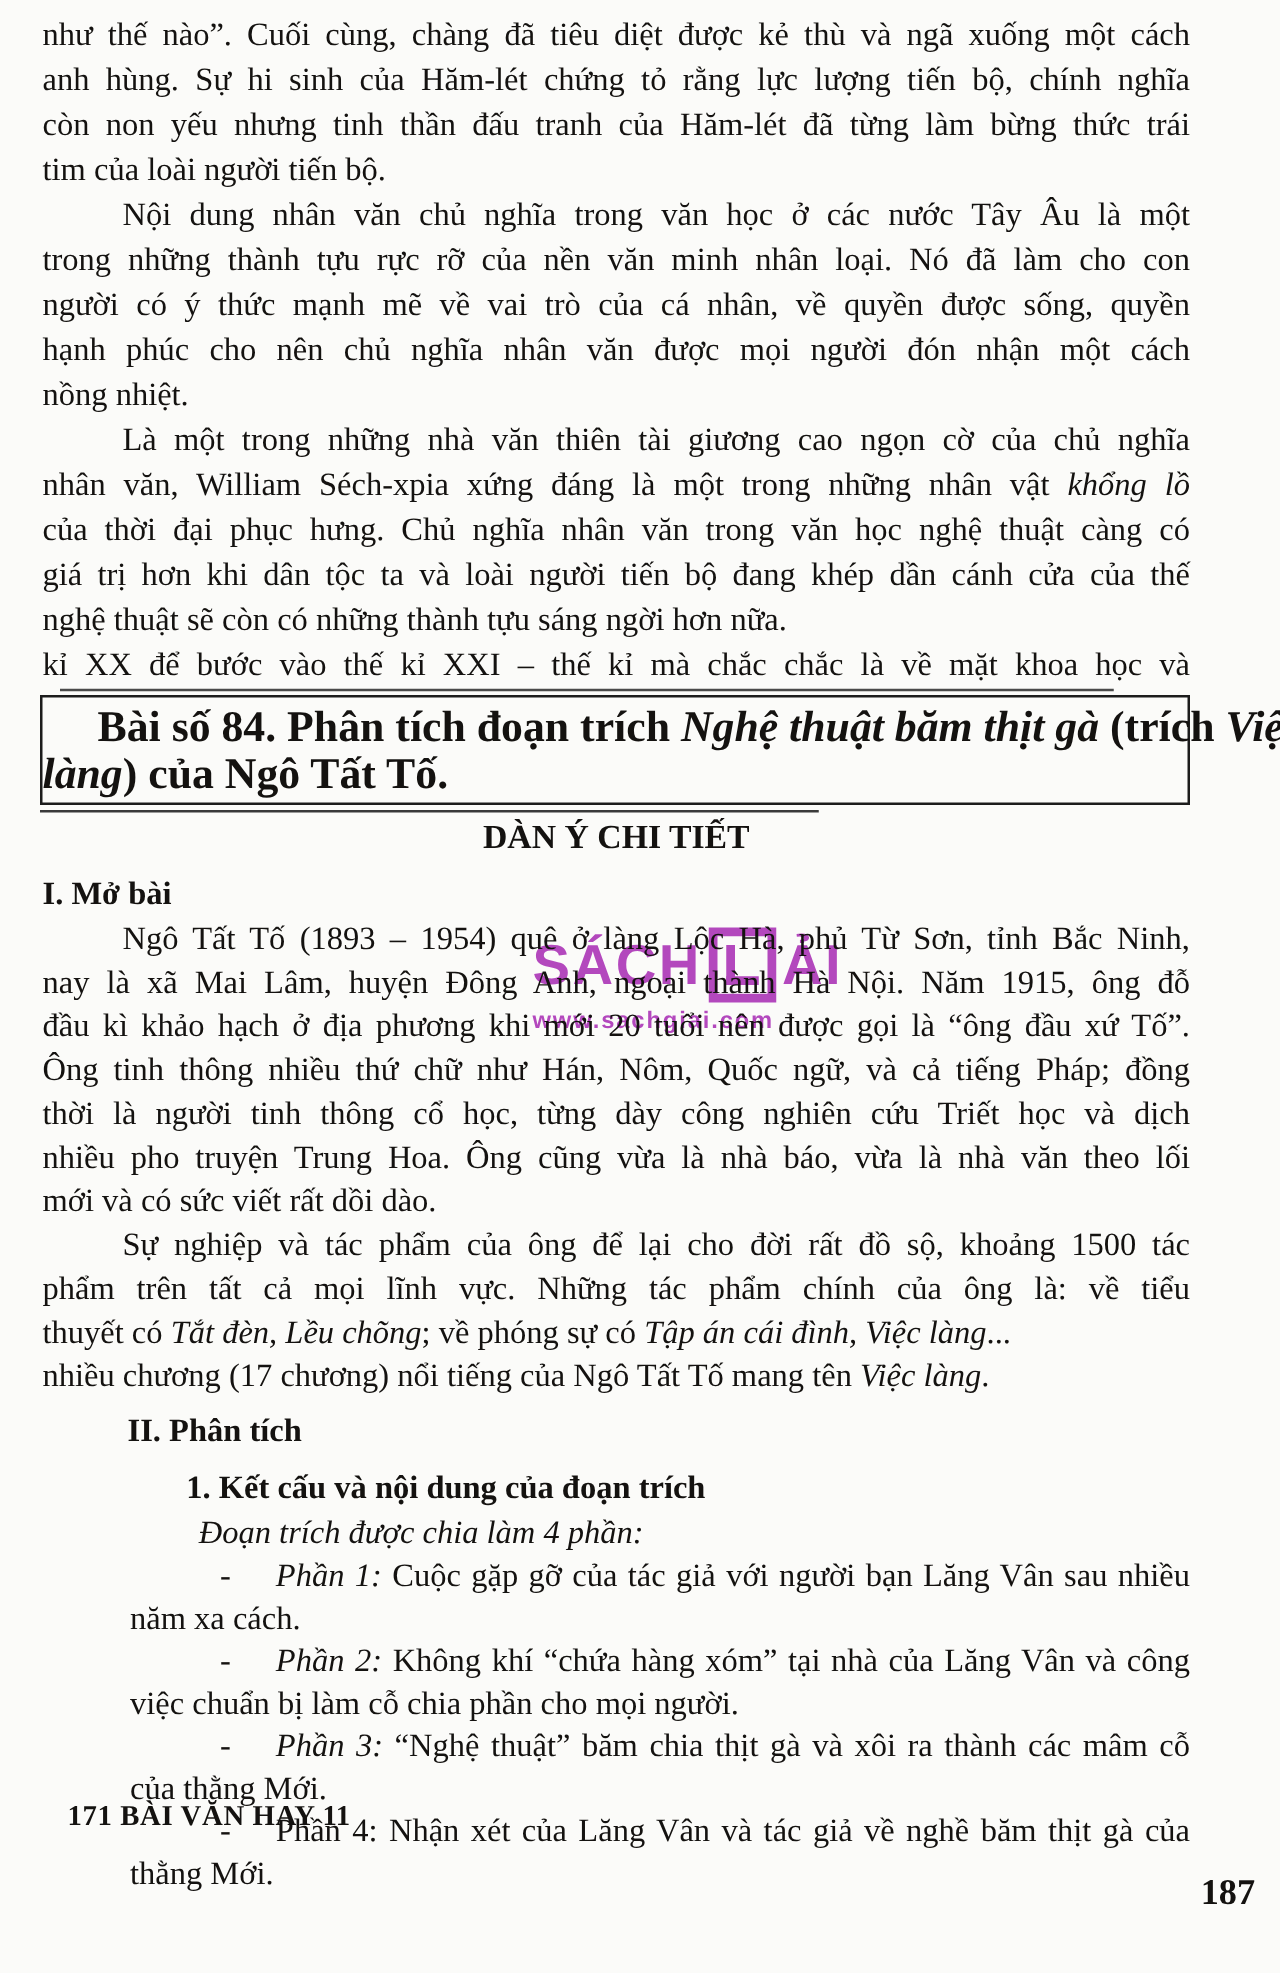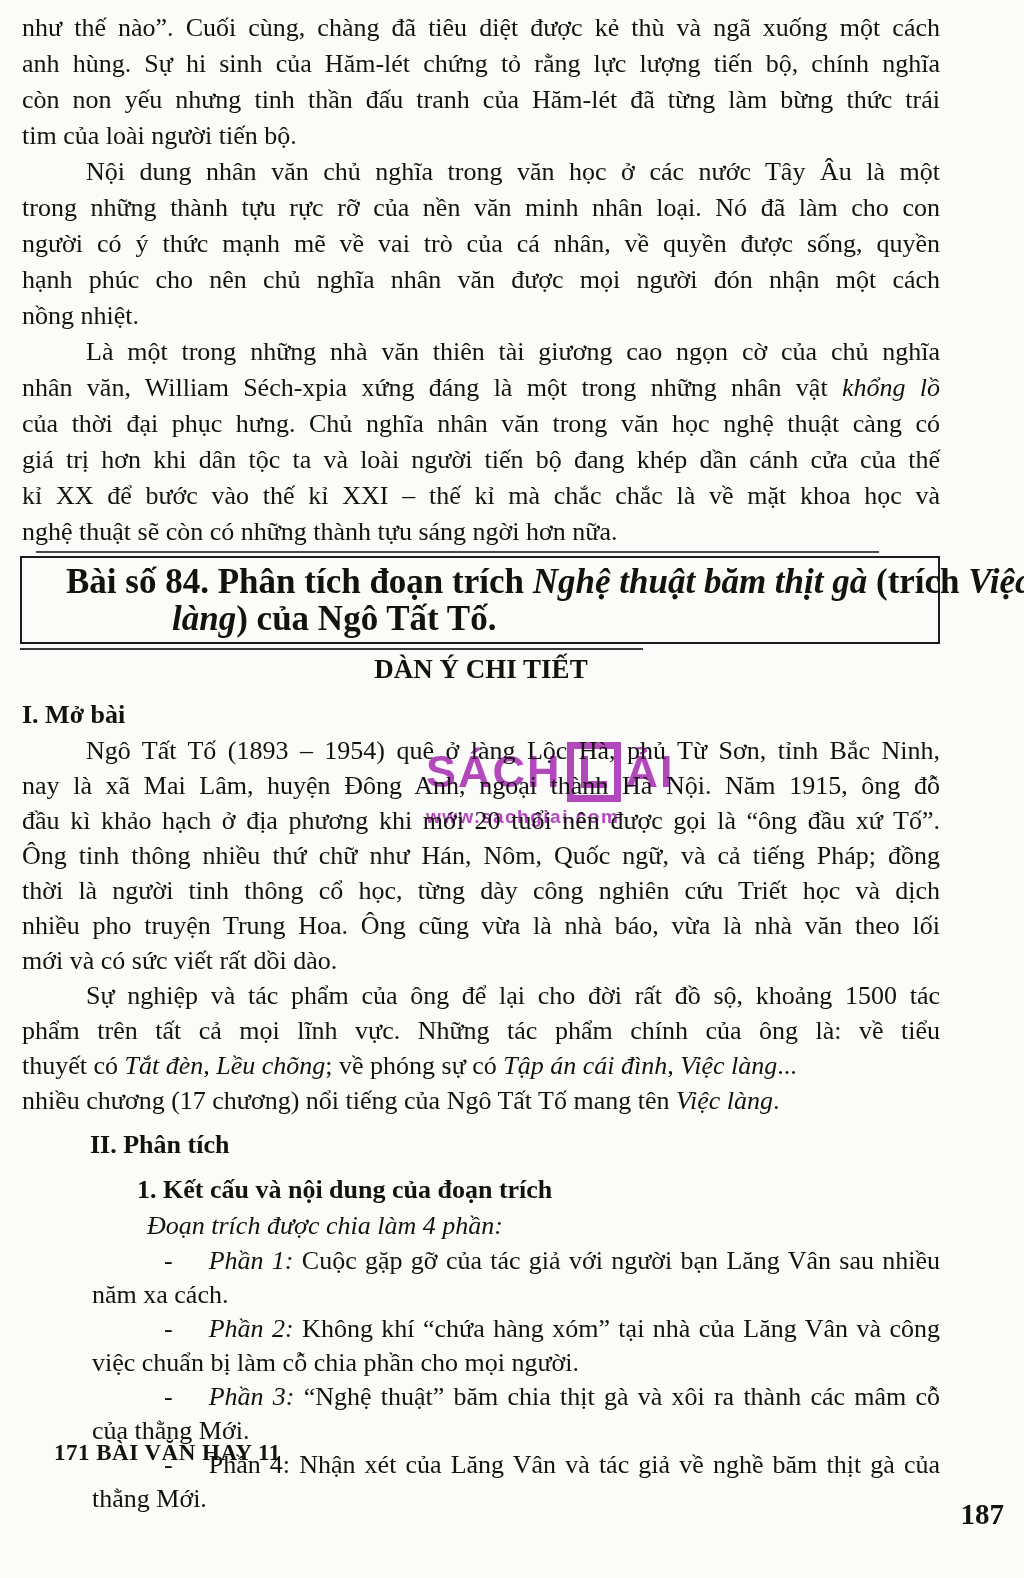--- a/index.html
+++ b/index.html
@@ -6,21 +6,21 @@
   body{
     width:1024px;height:1578px;
     background:#fbfbf9;
     font-family:"Liberation Serif", serif;
     color:#141210;
     overflow:hidden;
     position:relative;
   }
   #content{
     position:relative;
-    margin-left:22px;
+    margin-left:34px;
     width:918px;
     padding-top:10px;
     z-index:1;
   }
   .line{
     font-size:26px;
     line-height:36px;
     text-align:justify;
     text-align-last:justify;
     white-space:nowrap;
@@ -37,21 +37,21 @@
     background:#fbfbf9;
   }
   .box::before{
     content:"";position:absolute;left:14px;top:-7px;width:92%;height:2px;background:#4a4a4a;
   }
   .box::after{
     content:"";position:absolute;left:-2px;bottom:-8px;width:68%;height:2px;background:#3a3a3a;
   }
   .box .line{font-weight:bold;font-size:35px;line-height:37px;}
   .box-l1{text-align:left;text-align-last:auto;padding-left:44px;}
-  .box-l2{text-align:left;text-align-last:auto;padding-left:150px;}
+  .box-l2{text-align:left;text-align-last:auto;}
   .center-heading{
     font-size:27px;font-weight:bold;text-align:center;
     line-height:38px;margin-top:6px;
   }
   .heading{font-size:26px;font-weight:bold;line-height:37px;}
   .h-top{margin-top:8px;}
   .italic-line{font-style:italic;font-size:26px;line-height:36px;}
   
   .item .line{line-height:34px;}
   .item-first{padding-left:142px;}
@@ -110,22 +110,22 @@
       <div class="line">trong những thành tựu rực rỡ của nền văn minh nhân loại. Nó đã làm cho con</div>
       <div class="line">người có ý thức mạnh mẽ về vai trò của cá nhân, về quyền được sống, quyền</div>
       <div class="line">hạnh phúc cho nên chủ nghĩa nhân văn được mọi người đón nhận một cách</div>
       <div class="line last">nồng nhiệt.</div>
     </div>
     <div class="para">
       <div class="line pindent">Là một trong những nhà văn thiên tài giương cao ngọn cờ của chủ nghĩa</div>
       <div class="line">nhân văn, William Séch-xpia xứng đáng là một trong những nhân vật <i>khổng lồ</i></div>
       <div class="line">của thời đại phục hưng. Chủ nghĩa nhân văn trong văn học nghệ thuật càng có</div>
       <div class="line">giá trị hơn khi dân tộc ta và loài người tiến bộ đang khép dần cánh cửa của thế</div>
+      <div class="line last">nghệ thuật sẽ còn có những thành tựu sáng ngời hơn nữa.</div>
       <div class="line">kỉ XX để bước vào thế kỉ XXI – thế kỉ mà chắc chắc là về mặt khoa học và</div>
-      <div class="line last">nghệ thuật sẽ còn có những thành tựu sáng ngời hơn nữa.</div>
     </div>
     <div class="box">
       <div class="line box-l1">Bài số 84. Phân tích đoạn trích <i>Nghệ thuật băm thịt gà</i> (trích <i>Việc</i></div>
       <div class="line box-l2"><i>làng</i>) của Ngô Tất Tố.</div>
     </div>
     <div class="center-heading">DÀN Ý CHI TIẾT</div>
     <div class="heading h-top" style="padding-left: 0px;">I. Mở bài</div>
     <div class="para lh35">
       <div class="line pindent">Ngô Tất Tố (1893 – 1954) quê ở làng Lộc Hà, phủ Từ Sơn, tỉnh Bắc Ninh,</div>
       <div class="line">nay là xã Mai Lâm, huyện Đông Anh, ngoại thành Hà Nội. Năm 1915, ông đỗ</div>

